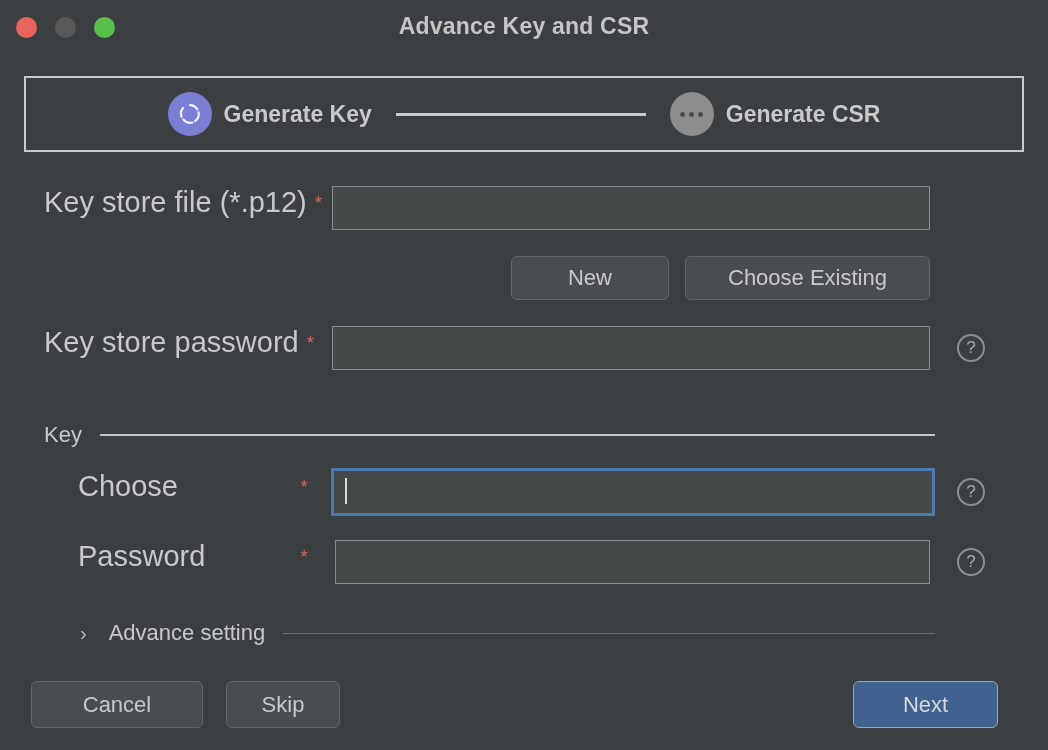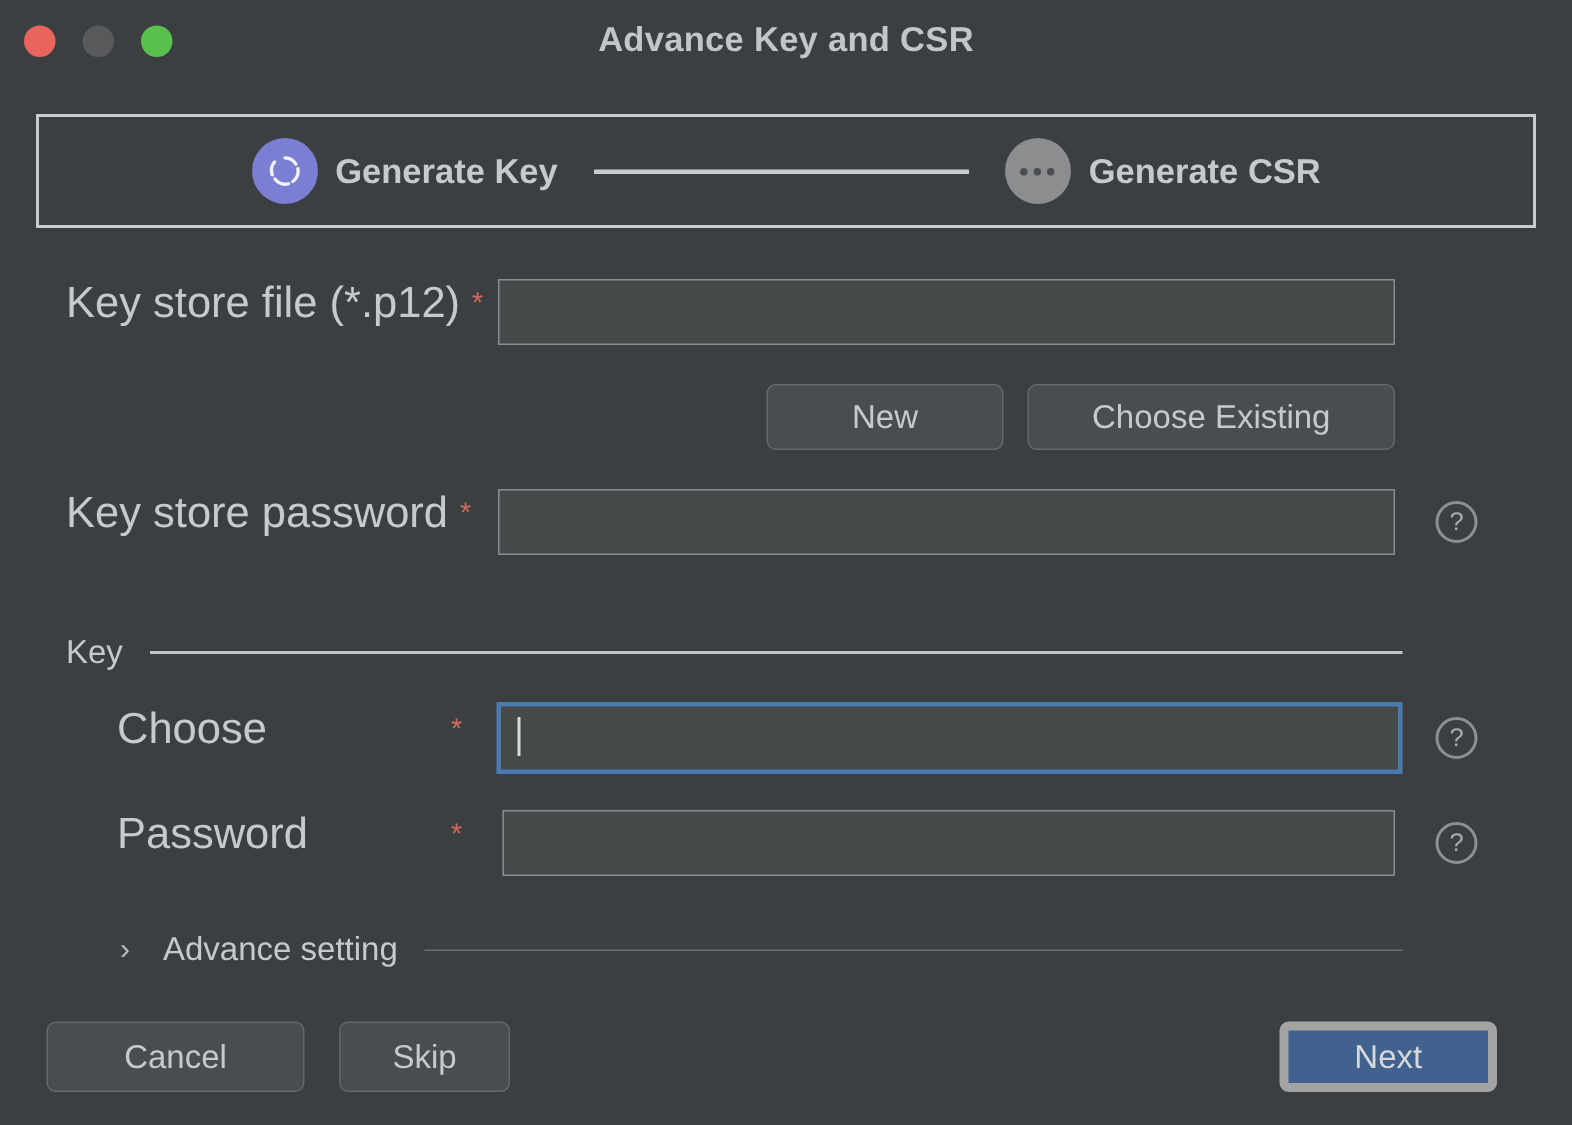--- a/index.html
+++ b/index.html
@@ -169,21 +169,21 @@
     font-size: 22px;
     font-family: "Liberation Sans", sans-serif;
     display: flex;
     align-items: center;
     justify-content: center;
     box-sizing: border-box;
     cursor: default;
   }
   .btn.primary {
     background: #41618f;
-    border: 6px solid #a3a3a3;
+    border: 1px solid #a3a3a3;
     color: #d6d8da;
   }
 
   .section-head {
     position: absolute;
     display: flex;
     align-items: center;
     gap: 18px;
   }
   .section-title {

